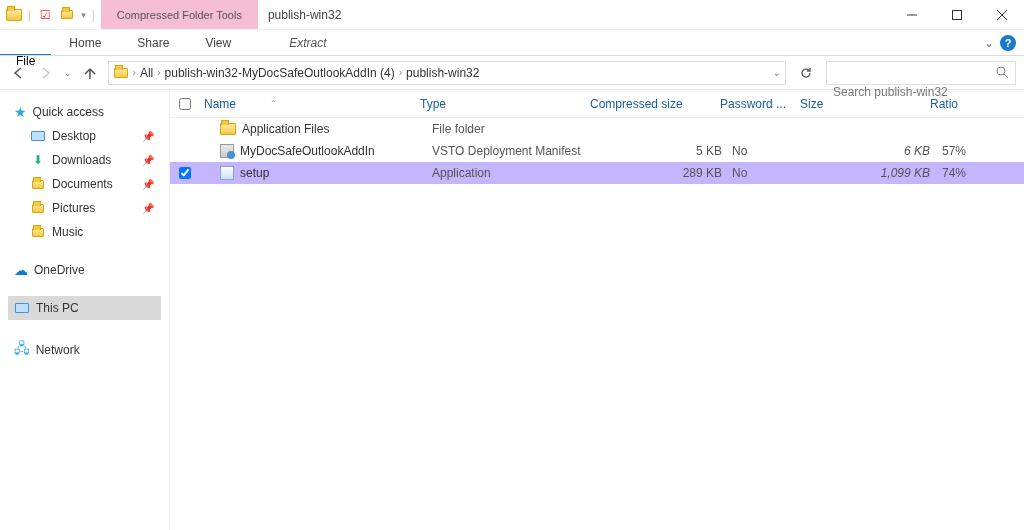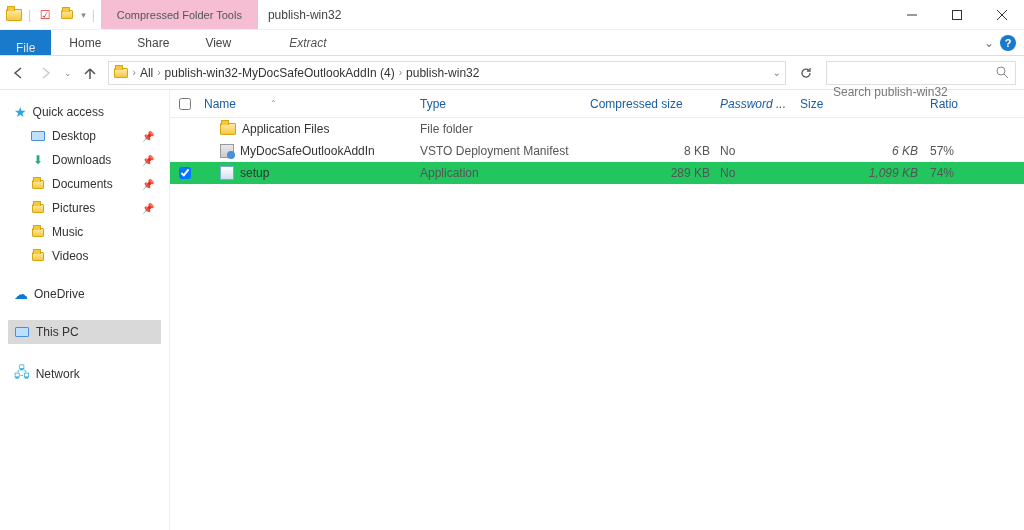--- a/index.html
+++ b/index.html
@@ -8,21 +8,21 @@
   
   .titlebar { height: 30px; display: flex; align-items: stretch; border-bottom: 1px solid #f0f0f0; }
   .titlebar .qat { display: flex; align-items: center; padding: 0 6px; gap: 6px; }
   .win-controls { margin-left: auto; display: flex; }
   .win-btn { width: 45px; display: flex; align-items: center; justify-content: center; }
   .context-tab { background: #f5bed2; display: flex; flex-direction: column; align-items: center; justify-content: center; padding: 0 16px; color: #555; font-size: 11px; }
   .wintitle { display: flex; align-items: center; padding-left: 10px; font-size: 12px; color: #444; }
 
   
   .ribbon { height: 26px; display: flex; align-items: stretch; border-bottom: 1px solid #ddd; }
-  .file-tab { background: #1979ca; color: #e5e5e5; padding: 0 16px; display: flex; align-items: flex-end; }
+  .file-tab { background: #1979ca; color: #000000; padding: 0 16px; display: flex; align-items: flex-start; margin-top: 24px; }
   .ribbon-tab { padding: 0 18px; display: flex; align-items: center; color: #444; }
   .extract-tab { padding: 0 40px; display: flex; align-items: center; color: #555; font-style: italic; }
   .ribbon-spacer { flex: 1; }
   .collapse-hint { display: flex; align-items: center; padding-right: 8px; gap: 6px; }
   .help-circle { width: 16px; height: 16px; border-radius: 50%; background: #1979ca; color: #fff; display: flex; align-items: center; justify-content: center; font-size: 11px; font-weight: bold; }
 
   
   .navbar { height: 34px; display: flex; align-items: center; padding: 4px 8px; gap: 8px; border-bottom: 1px solid #e5e5e5; }
   .nav-btn { width: 20px; height: 20px; display: flex; align-items: center; justify-content: center; color: #606060; }
   .nav-btn.disabled { color: #ccc; }
@@ -40,29 +40,29 @@
   .side-item .pin { margin-left: auto; color: #888; font-size: 10px; }
   .side-group { margin-top: 14px; }
   .side-item.selected { background: #d9d9d9; }
   
   .content { flex: 1; display: flex; flex-direction: column; }
   .col-headers { display: flex; height: 28px; align-items: center; border-bottom: 1px solid #eee; color: #1a5da0; font-size: 12px; }
   .col-cb { width: 30px; display:flex; justify-content:center; }
   .col-name { width: 220px; padding-left: 4px; display:flex; align-items:center; gap:34px; }
   .col-type { width: 170px; }
   .col-comp { width: 130px; text-align: right; padding-right: 10px; }
-  .col-pwd { width: 80px; font-style: italic; }
+  .col-pwd { width: 80px; }
   .col-size { width: 130px; text-align: right; padding-right: 12px; }
   .col-ratio { flex:1; }
 
   .row { display: flex; height: 22px; align-items: center; font-size: 12px; color: #333; }
-  .row.selected { background: #22c55e; }
+  .row.selected { background: #c4b5fd; }
   .r-cb { width: 30px; display:flex; justify-content:center; }
   .r-name { width: 220px; display:flex; align-items:center; gap:6px; padding-left: 20px; }
-  .r-type { width: 170px; color: #555; }
+  .r-type { width: 170px; color: #555; margin-left: 12px; }
   .r-comp { width: 130px; text-align: right; padding-right: 10px; color: #555; }
   .r-pwd { width: 80px; color: #555; }
   .r-size { width: 130px; text-align: right; padding-right: 12px; color: #555; font-style: italic; }
   .r-ratio { flex:1; color: #555; }
 
   .sorticon { font-size: 8px; color: #888; }
 
   input[type=checkbox] { width:12px; height:12px; }
 
   
@@ -221,26 +221,20 @@
           <span class="folder-open" style="width:12px;height:9px"></span>
         </span>
       <span>Pictures</span>
       <span class="pin">📌</span>
     </div>
     <div class="side-item" style="padding-left:22px">
       <span class="ic">
           <span class="folder-open" style="width:12px;height:9px"></span>
         </span>
       <span>Music</span>
-    </div>
-    <div class="side-item" style="padding-left:22px">
-      <span class="ic">
-          <span class="folder-open" style="width:12px;height:9px"></span>
-        </span>
-      <span>Videos</span>
     </div>
     <div class="side-group">
       <div class="side-item">
         <span class="onedrive">☁</span>
         <span>OneDrive</span>
       </div>
     </div>
     <div class="side-group">
       <div class="side-item selected">
         <span class="ic">
@@ -285,21 +279,21 @@
           <div class="r-size"></div>
           <div class="r-ratio"></div>
         </div>
         <div class="row">
           <div class="r-cb"></div>
           <div class="r-name">
             <span class="vsto-icon"></span>
             <span>MyDocSafeOutlookAddIn</span>
           </div>
           <div class="r-type">VSTO Deployment Manifest</div>
-          <div class="r-comp">8 KB</div>
+          <div class="r-comp">5 KB</div>
           <div class="r-pwd">No</div>
           <div class="r-size">6 KB</div>
           <div class="r-ratio">57%</div>
         </div>
         <div class="row selected">
           <div class="r-cb">
             <input type="checkbox" checked="" style="">
           </div>
           <div class="r-name">
             <span class="app-icon"></span>

